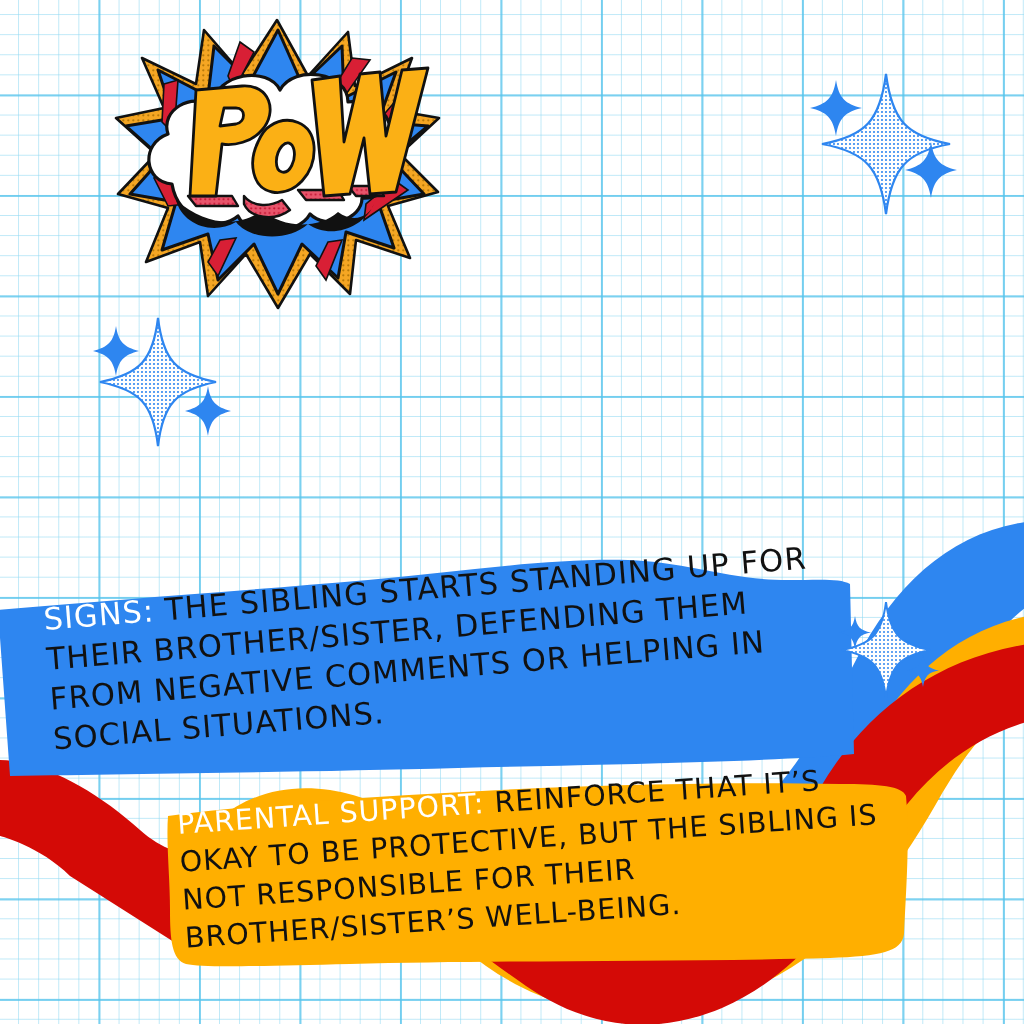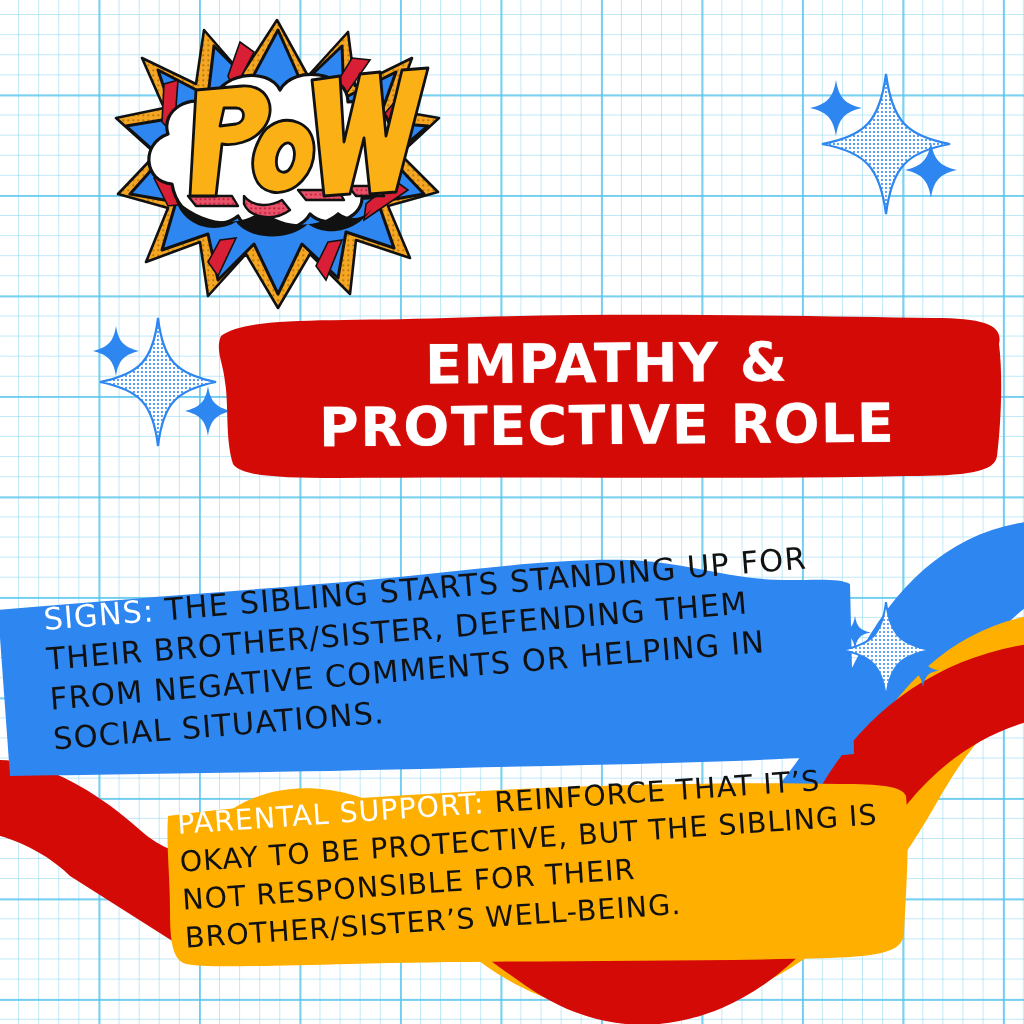--- a/index.html
+++ b/index.html
@@ -262,36 +262,20 @@
       </defs>
       <path d="M66 8 C 71 50, 84 64, 124 72 C 84 80, 71 94, 66 136
                C 61 94, 48 80, 8 72 C 48 64, 61 50, 66 8 Z" fill="url(#dotsB)" stroke="#2E86F0" stroke-width="2.2"></path>
       <path d="M24 16 C 26.5 32, 32 37, 47 41 C 32 45, 26.5 50, 24 66
                C 21.5 50, 16 45, 1 41 C 16 37, 21.5 32, 24 16 Z" fill="#2E86F0"></path>
       <path d="M116 76 C 118.5 92, 124 97, 139 101 C 124 105, 118.5 110, 116 126
                C 113.5 110, 108 105, 93 101 C 108 97, 113.5 92, 116 76 Z" fill="#2E86F0"></path>
     </svg>
   </div>
 
-  <div class="layer title-banner">
-    <svg viewBox="0 0 800 178" width="800" height="178" preserveAspectRatio="none" style="position:absolute;inset:0;">
-      <path d="M14 30 C 40 10, 120 16, 240 12 C 400 6, 600 10, 726 12
-               C 780 12, 796 20, 792 38
-               C 796 70, 794 118, 790 150
-               C 788 166, 760 170, 700 170
-               C 520 174, 300 170, 130 172
-               C 70 172, 34 170, 26 158
-               C 18 132, 22 100, 18 76
-               C 16 56, 8 44, 14 30 Z" fill="#D40A06"></path>
-    </svg>
-    <div class="banner-text">
-      <div class="title-line">EMPATHY &amp;</div>
-      <div class="title-line">PROTECTIVE ROLE</div>
-    </div>
-  </div>
 
   <div class="layer signs-block">
     <svg viewBox="0 0 870 236" width="870" height="236" preserveAspectRatio="none" style="position:absolute;inset:0;">
       <path d="M10 62
                C 120 52, 240 44, 380 32
                C 470 24, 560 10, 640 12
                C 700 14, 740 32, 800 32
                C 830 32, 852 30, 862 36
                L 866 206
                C 780 214, 640 216, 470 220

